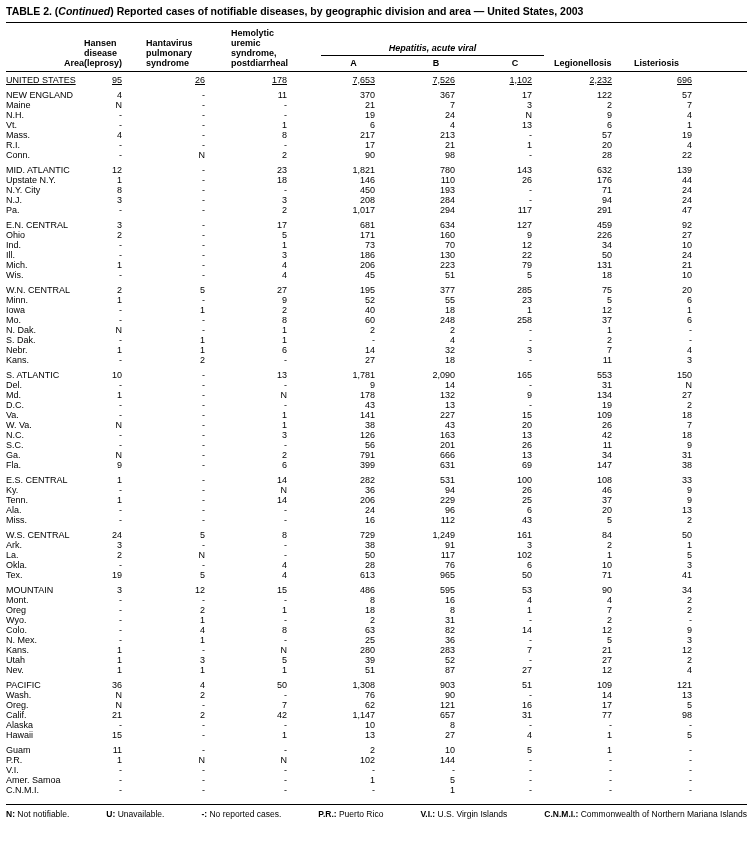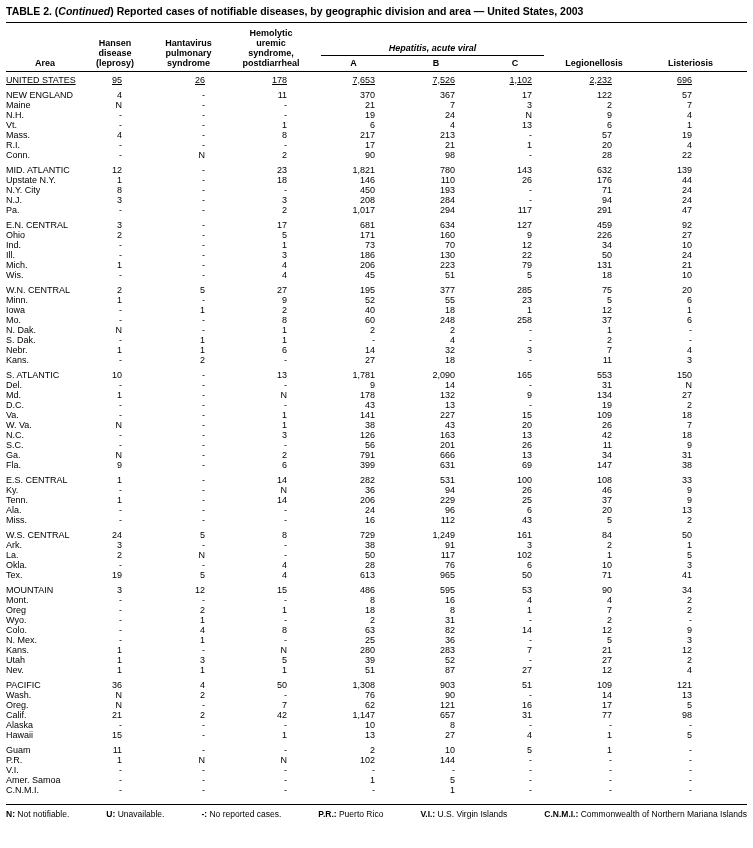--- a/index.html
+++ b/index.html
@@ -18,22 +18,22 @@
   .ital { font-style: italic; }
   table {
     border-collapse: collapse; table-layout: fixed;
     width: 741px; margin-top: 3px;
   }
   thead th {
     font-weight: bold; font-size: 9px; vertical-align: bottom;
     padding: 2px 0 2px 0; line-height: 1.14;
   }
   thead th.bb { border-bottom: 1px solid #000; }
-  .area-h { text-align: center; margin-left: 27px; }
-  .ch { text-align: center; white-space: pre-line; }
+  .area-h { text-align: right; margin-left: 27px; }
+  .ch { text-align: left; white-space: pre-line; }
   .group-h { padding: 0; vertical-align: bottom; font-style: italic; }
   .group-inner {
     border-bottom: 1px solid #000; margin: 0 10px;
     text-align: center; font-weight: bold; font-size: 9px;
     padding-bottom: 2px; white-space: nowrap;
   }
   .sub-h { text-align: center; height: 13px; }
   tbody td {
     font-size: 9px; line-height: 10px; padding: 0;
     white-space: nowrap; vertical-align: bottom;

